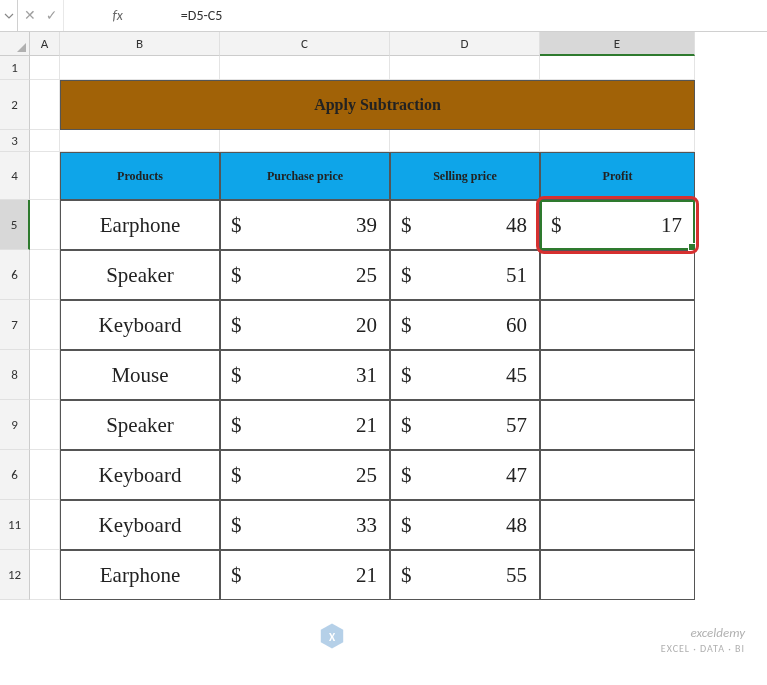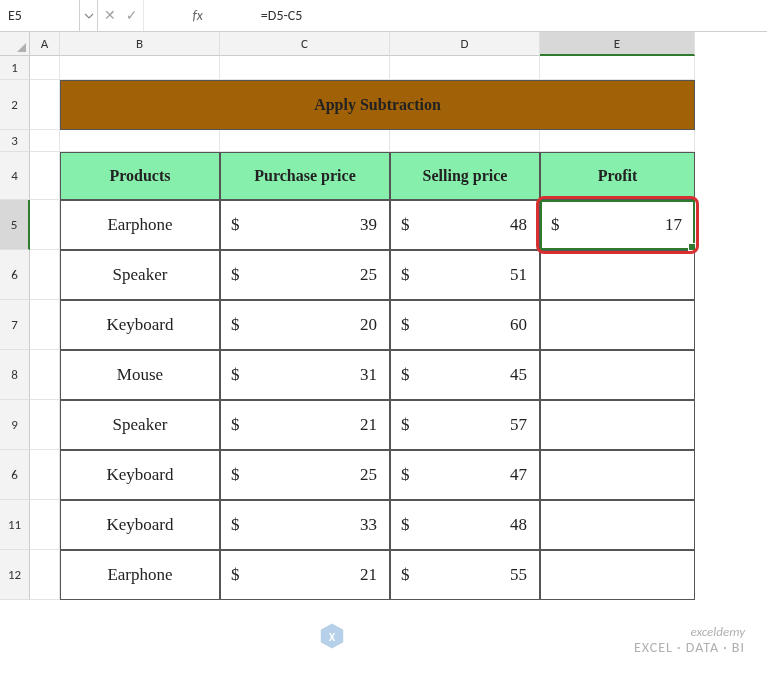--- a/index.html
+++ b/index.html
@@ -101,21 +101,21 @@
     color: #333;
   }
   .colhdr.active { background: #d8d8d8; border-bottom: 2px solid #2e7a2e; }
   .grid-body { position: relative; }
   .row { display: flex; }
   .cell {
     border-right: 1px solid #e4e4e4;
     border-bottom: 1px solid #e4e4e4;
     display: flex;
     align-items: center;
-    font-size: 17px;
+    font-size: 21px;
     color: #222;
     overflow: hidden;
   }
   
   .cA { width: 30px; flex-shrink:0; }
   .cB { width: 160px; flex-shrink:0; }
   .cC { width: 170px; flex-shrink:0; }
   .cD { width: 150px; flex-shrink:0; }
   .cE { width: 155px; flex-shrink:0; }
   
@@ -130,24 +130,24 @@
     background: #a16207;
     justify-content: center;
     font-family: "Times New Roman", serif;
     font-size: 16px;
     font-weight: bold;
     color: #222;
     border: 1px solid #555 !important;
     text-align: right;
   }
   .hdr-cell {
-    background: #86efac;
+    background: #0ea5e9;
     justify-content: center;
     font-family: "Times New Roman", serif;
-    font-size: 16px;
+    font-size: 12px;
     font-weight: bold;
     border: 1px solid #555 !important;
   }
   .data-cell { border: 1px solid #555 !important; font-family: "Times New Roman", serif; }
   .product { justify-content: center; }
   .money { justify-content: space-between; padding: 0 12px 0 10px; }
   .money .sym { }
   .money .val { }
 
   .active-cell-outline {
@@ -173,34 +173,33 @@
   .watermark {
     position: absolute;
     right: 22px;
     bottom: 30px;
     font-size: 13px;
     color: #b0b0b0;
     text-align: right;
     font-style: italic;
     line-height: 1.1;
   }
-  .watermark small { font-size: 14px; font-style: normal; letter-spacing: 1px; }
+  .watermark small { font-size: 10px; font-style: normal; letter-spacing: 1px; }
   .wm-logo {
     position: absolute;
     left: 318px;
     bottom: 35px;
     width: 28px; height: 28px;
     opacity: 0.35;
   }
 </style>
 </head>
 <body>
 
 <div class="formula-bar">
-  <div class="name-box">E5</div>
   <div class="name-box-dropdown">
     <svg width="10" height="10" viewBox="0 0 10 10">
         <path d="M1 3 L5 7 L9 3" fill="none" stroke="#888" stroke-width="1.2"></path>
       </svg>
   </div>
   <div class="fb-buttons">
     <span>✕</span>
     <span>✓</span>
   </div>
   <div class="fx-label">fx</div>

